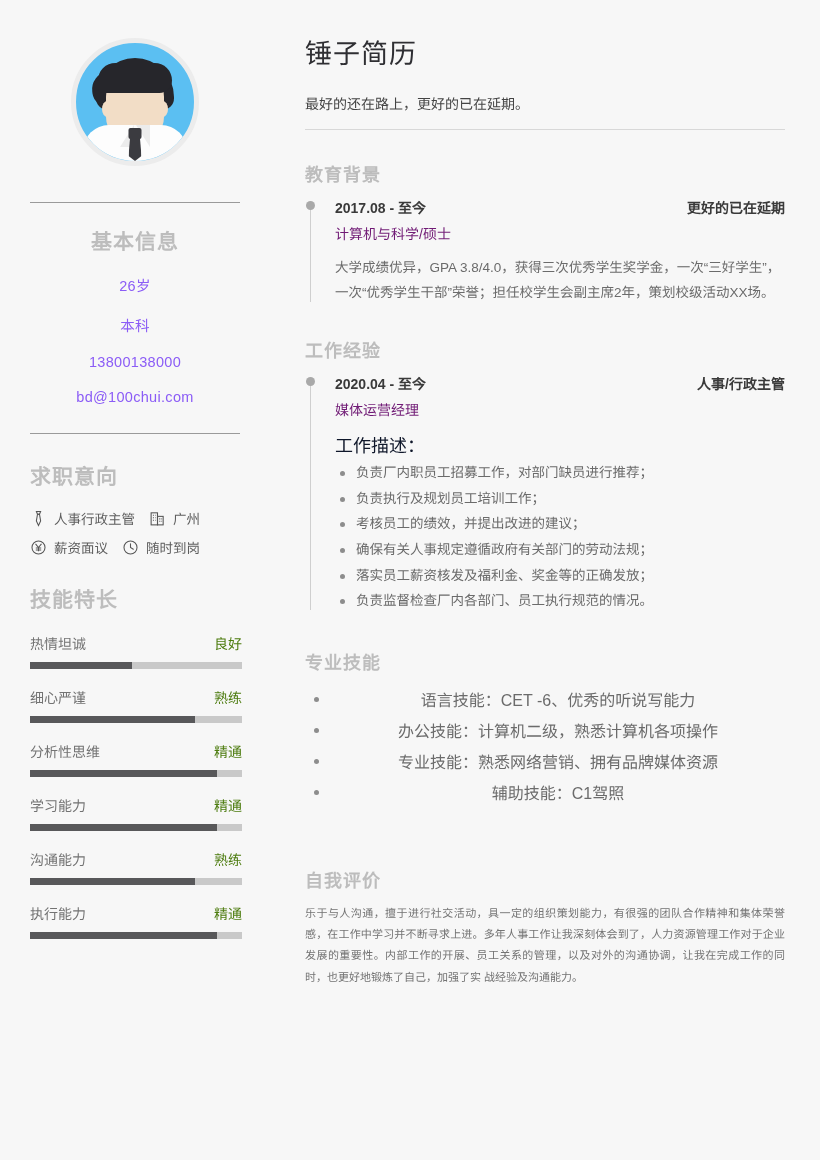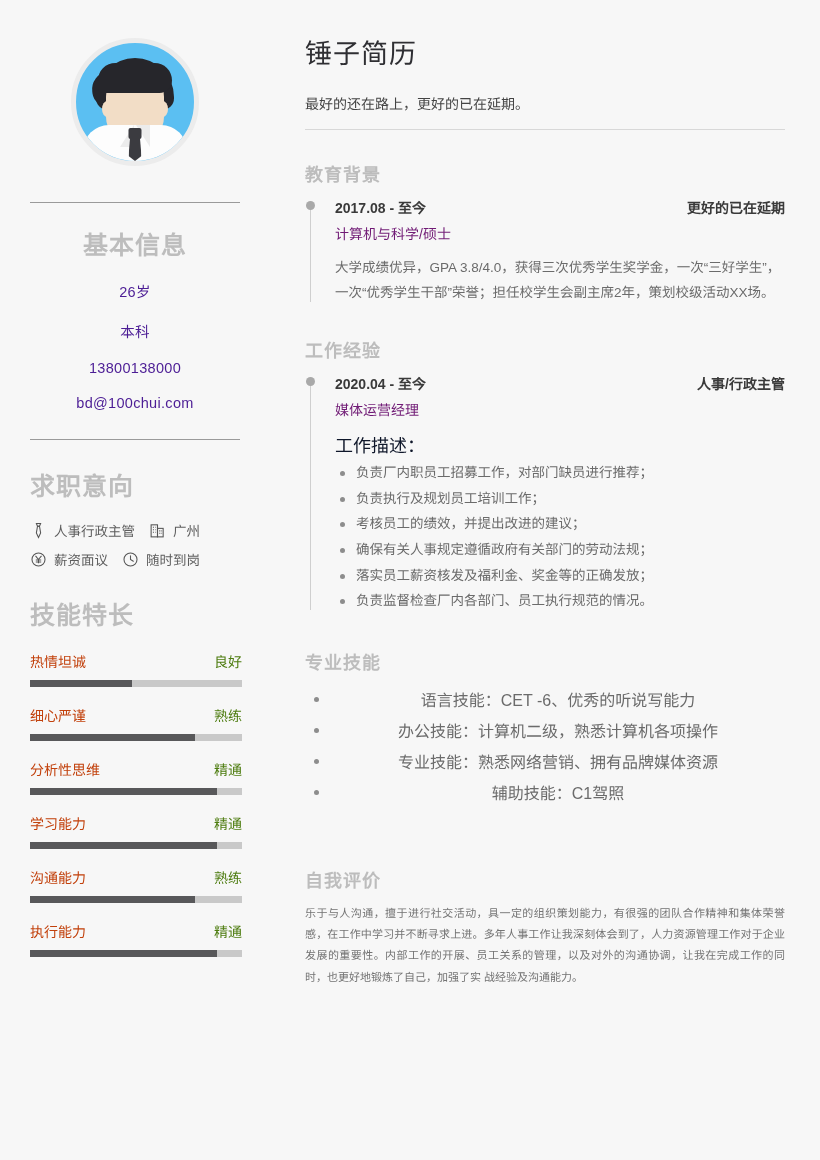--- a/index.html
+++ b/index.html
@@ -72,44 +72,44 @@
     position:absolute; left:50%; transform:translateX(-50%);
     bottom:0; width:13px; height:23px; background:#3b3b40; z-index:4;
     clip-path:polygon(12% 0,88% 0,100% 78%,50% 100%,0 78%);
   }
 
   .sb-rule { height:1px; background:#9a9a9a; margin:0 30px; }
   .rule-1 { margin-top:36px; }
   .rule-2 { margin-top:28px; }
 
   .sb-heading {
-    color:#bdbdbd; font-size:25px; font-weight:bold;
+    color:#bdbdbd; font-size:21px; font-weight:bold;
     letter-spacing:1px;
   }
   .sb-heading.center { text-align:center; margin-top:22px; }
   .sb-heading.left { margin:26px 0 0 30px; }
 
   .info-line {
-    text-align:center; color:#4c1d95; font-size:14.5px;
+    text-align:center; color:#8b5cf6; font-size:14.5px;
     margin-top:19px; letter-spacing:.3px;
   }
 
   
   .intent { margin:18px 0 0 30px; }
   .intent-row { display:flex; align-items:center; margin-bottom:9px; }
   .intent-item { display:flex; align-items:center; margin-right:14px; }
   .intent-item .lbl { color:#5e5e5e; font-size:13.5px; margin-left:7px; white-space:nowrap; }
   .ic { width:17px; height:17px; display:block; flex:0 0 17px; }
   .ic svg { display:block; width:17px; height:17px; }
 
   
   .skills { margin:20px 28px 0 30px; }
   .skill { margin-bottom:18px; }
   .skill-top { display:flex; justify-content:space-between; align-items:baseline; }
-  .skill-name { color:#c2410c; font-size:14px; }
+  .skill-name { color:#737373; font-size:14px; }
   .skill-level { color:#4d7c0f; font-size:14px; }
   .bar-bg { margin-top:9px; height:7px; background:#c9c9c9; }
   .bar-fill { height:7px; background:#58585a; }
 
   
   .main { flex:1; padding:32px 35px 0 35px; }
   .doc-title { font-size:27px; color:#2f2f33; font-weight:normal; letter-spacing:1px; }
   .doc-sub { font-size:14px; color:#444; margin-top:22px; }
   .title-rule { height:1px; background:#d8d8d8; margin-top:16px; }
 

